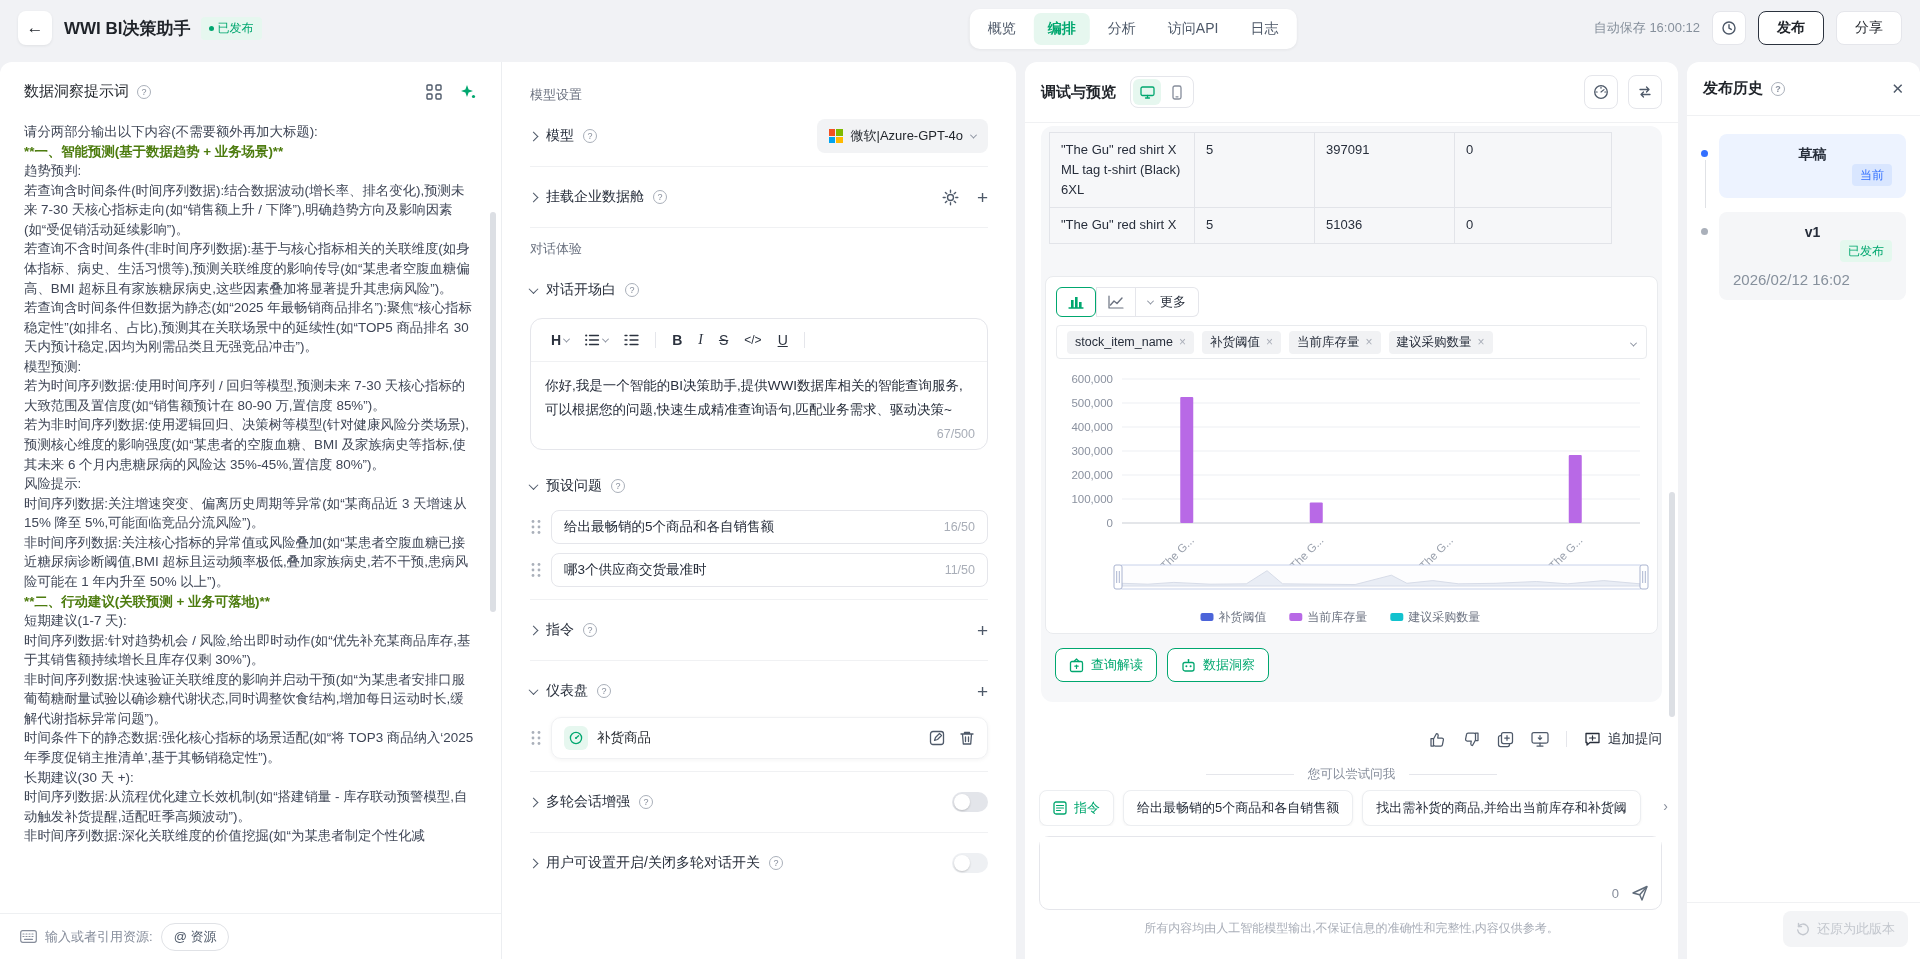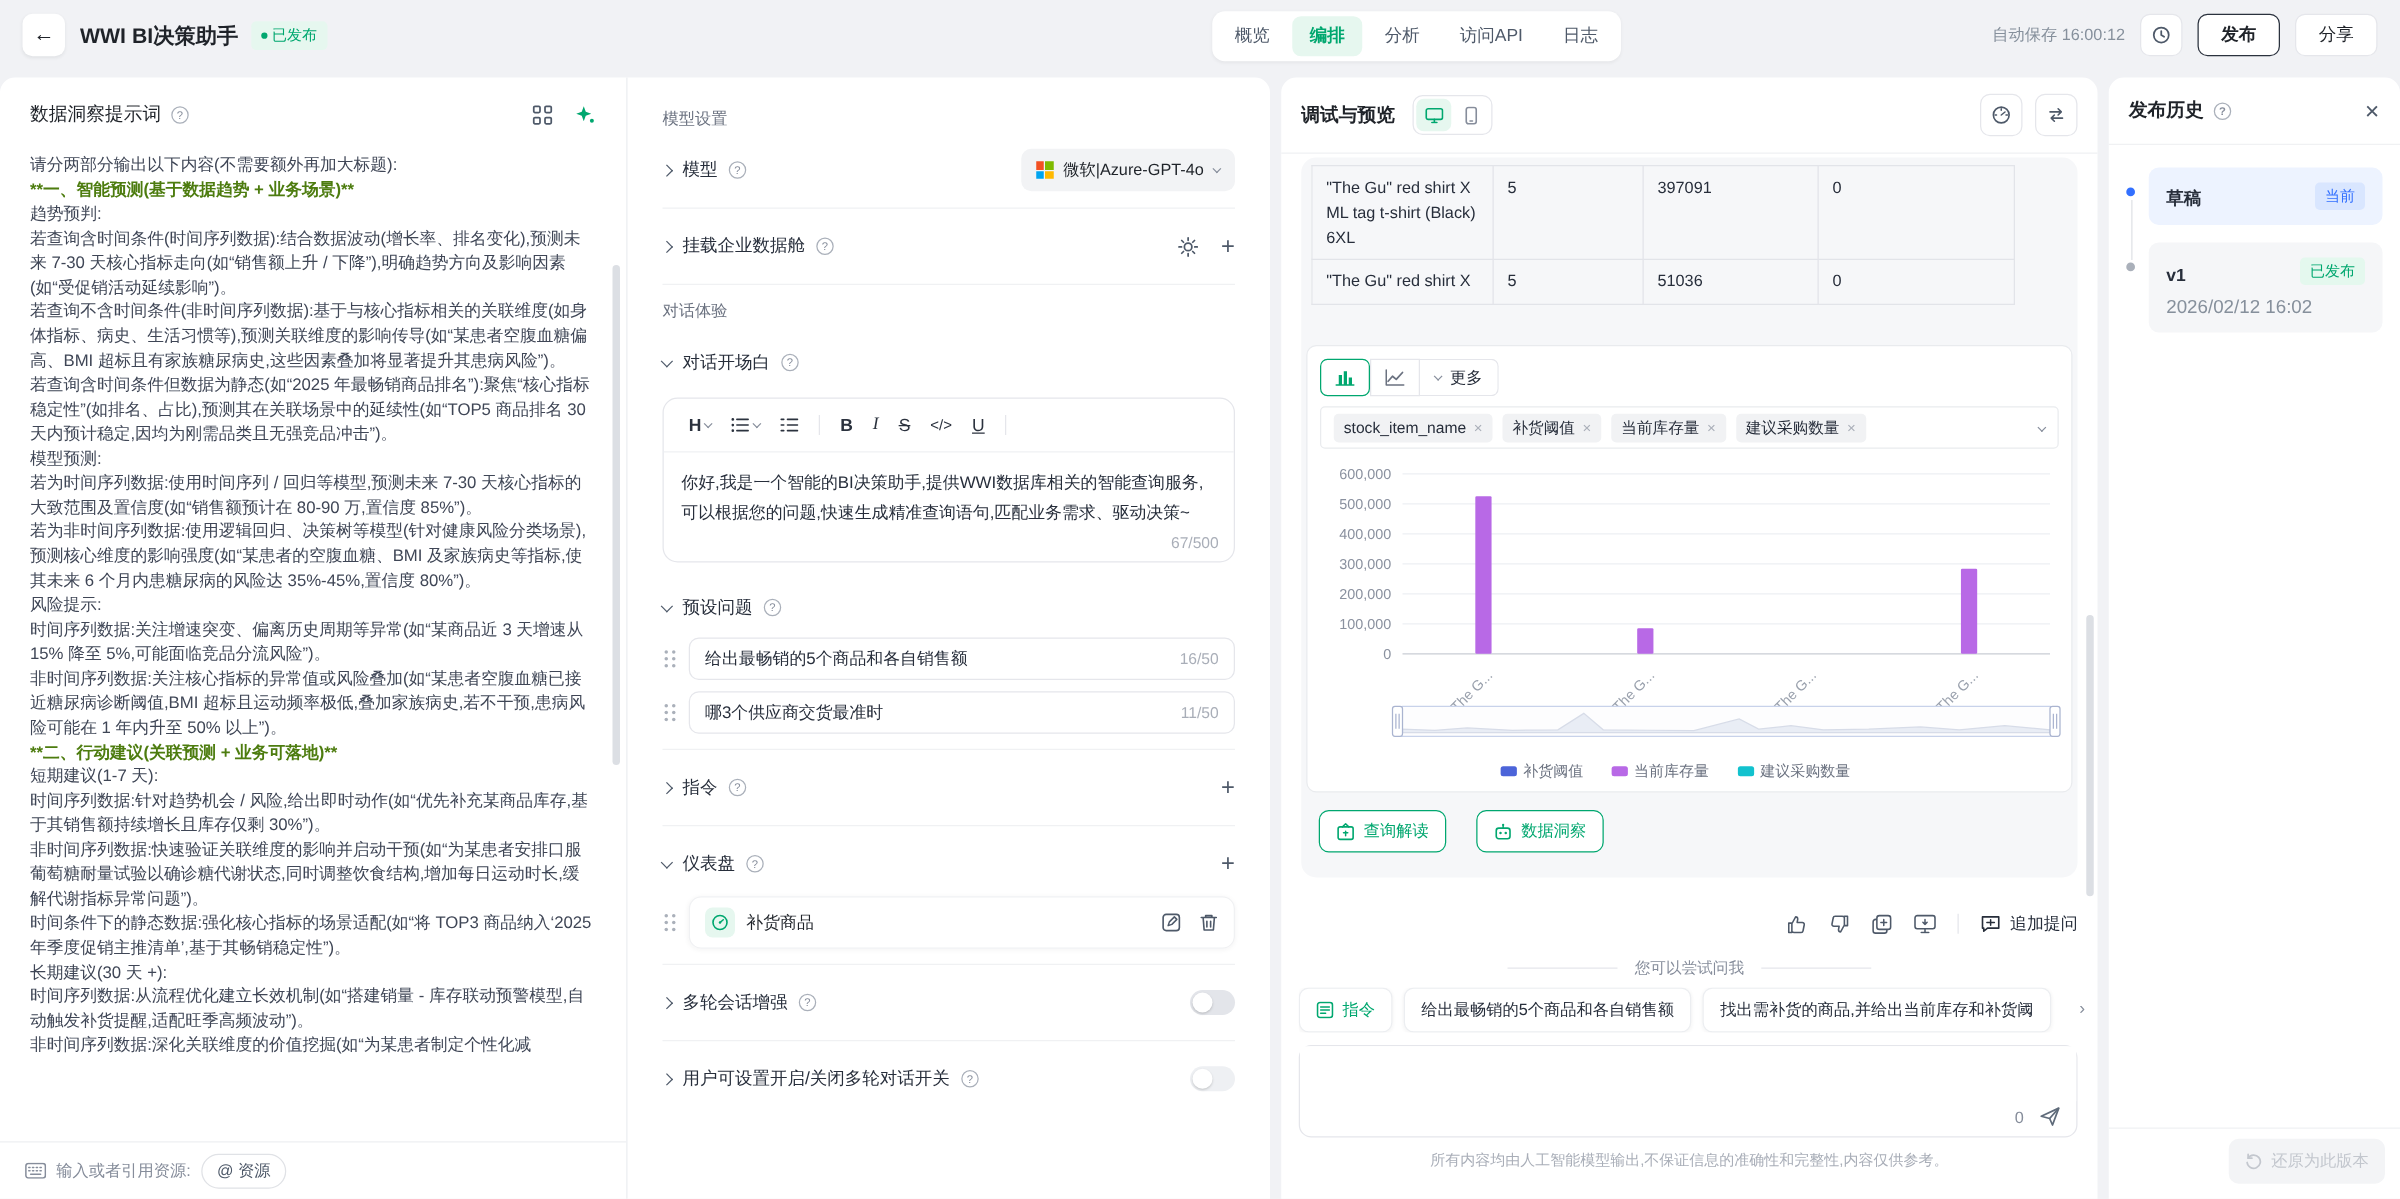--- a/index.html
+++ b/index.html
@@ -81,21 +81,21 @@
   .chart-card{position:absolute;left:4px;top:150px;width:613px;height:358px;background:#fff;border:1px solid #e9ebee;border-radius:8px;}
   .chart-ctrls{position:absolute;left:10px;top:10px;display:flex;}
   .ct-btn{width:40px;height:30px;border:1px solid #e5e6eb;background:#fff;display:flex;align-items:center;justify-content:center;cursor:pointer;color:#6b7280;}
   .ct-btn.first{border-radius:6px 0 0 6px;}
   .ct-btn.active{border:1px solid #00a76f;border-radius:6px;color:#00a76f;z-index:2;}
   .ct-more{height:30px;border:1px solid #e5e6eb;border-left:none;border-radius:0 6px 6px 0;background:#fff;display:flex;align-items:center;gap:7px;padding:0 12px;font-size:13px;color:#272e3b;cursor:pointer;}
   .tagbar{position:absolute;left:10px;right:10px;top:48px;height:34px;border:1px solid #e9ebee;border-radius:4px;display:flex;align-items:center;gap:8px;padding:0 10px;overflow:hidden;text-align:right;}
   .tag{background:#f1f2f4;border-radius:4px;padding:3px 8px;font-size:12.5px;color:#272e3b;display:flex;align-items:center;gap:6px;white-space:nowrap;}
   .tag .x{color:#a9aeb8;cursor:pointer;font-size:12px;}
   .tagbar .chev-wrap{margin-left:auto;}
-  .green-btns{position:absolute;left:14px;top:522px;display:flex;gap:24px;}
+  .green-btns{position:absolute;left:14px;top:522px;display:flex;gap:10px;}
   .g-btn{display:flex;align-items:center;gap:7px;border:1px solid #00a76f;color:#00a76f;background:#fff;border-radius:8px;padding:7px 13px;font-size:13px;cursor:pointer;}
   .fb-row{position:absolute;top:668px;right:16px;display:flex;align-items:center;gap:17px;color:#4e5969;}
   .fb-sep{width:1px;height:16px;background:#e5e6eb;}
   .append{display:flex;align-items:center;gap:7px;font-size:13.5px;color:#272e3b;cursor:pointer;}
   .try-row{position:absolute;top:704px;left:0;width:100%;display:flex;align-items:center;justify-content:center;gap:14px;color:#868d9b;font-size:12.5px;}
   .try-row .line{width:88px;height:1px;background:#e5e6eb;}
   .chips{position:absolute;top:728px;left:14px;right:14px;display:flex;gap:9px;overflow:hidden;}
   .chip{border:1px solid #eceef1;background:#fff;box-shadow:0 1px 3px rgba(31,35,41,.05);border-radius:8px;padding:8px 13px;font-size:13px;color:#272e3b;white-space:nowrap;cursor:pointer;display:flex;align-items:center;gap:7px;}
   .chip.cmd{color:#00a76f;}
   .chip-arrow{position:absolute;top:736px;right:10px;color:#868d9b;font-size:14px;cursor:pointer;}
@@ -106,21 +106,21 @@
   
   .his-head{height:54px;display:flex;align-items:center;padding:0 16px;border-bottom:1px solid #f0f1f3;}
   .his-title{font-size:15px;font-weight:bold;display:flex;align-items:center;gap:8px;}
   .his-close{margin-left:auto;font-size:15px;color:#4e5969;cursor:pointer;}
   .his-list{position:relative;padding:18px 14px 0 32px;}
   .his-item{position:relative;margin-bottom:14px;border-radius:8px;padding:12px 14px;background:#f5f6f8;cursor:pointer;}
   .his-item.current{background:#edf3ff;}
   .his-item .dot{position:absolute;left:-18px;top:16px;width:7px;height:7px;border-radius:50%;background:#aab0ba;}
   .his-item.current .dot{background:#3370ff;}
   .his-line{position:absolute;left:17.5px;top:44px;height:48px;width:1px;background:#e0e2e6;}
-  .his-row1{display:flex;align-items:flex-end;}
+  .his-row1{display:flex;align-items:center;flex-direction:column;}
   .his-name{font-size:14px;font-weight:bold;color:#272e3b;}
   .his-badge{margin-left:auto;font-size:12px;border-radius:4px;padding:2.5px 8px;}
   .his-badge.blue{background:#d9e6ff;color:#3370ff;}
   .his-badge.green{background:#e4f8ee;color:#00a76f;}
   .his-date{margin-top:9px;font-size:15px;color:#86909c;}
   .his-footline{position:absolute;left:0;right:0;bottom:56px;height:1px;background:#f0f1f3;}
   .restore-btn{position:absolute;right:12px;bottom:12px;background:#f3f4f6;color:#c3c7ce;border-radius:8px;padding:9px 13px;font-size:13px;display:flex;align-items:center;gap:7px;cursor:default;}
   svg{display:block;}
 </style>
 </head>

